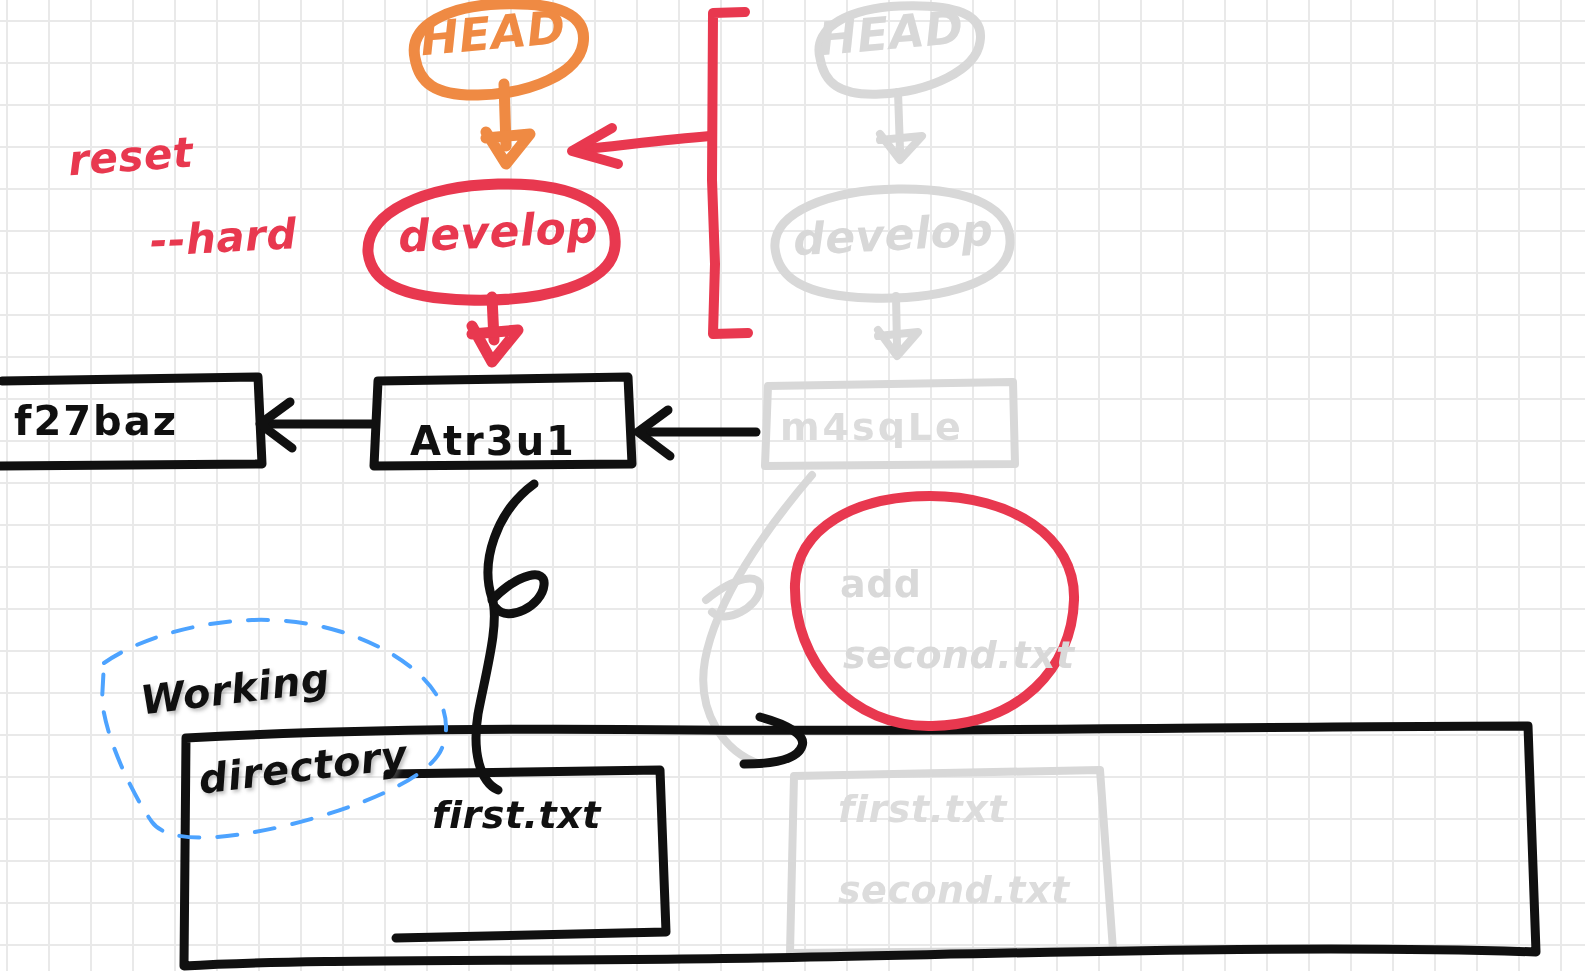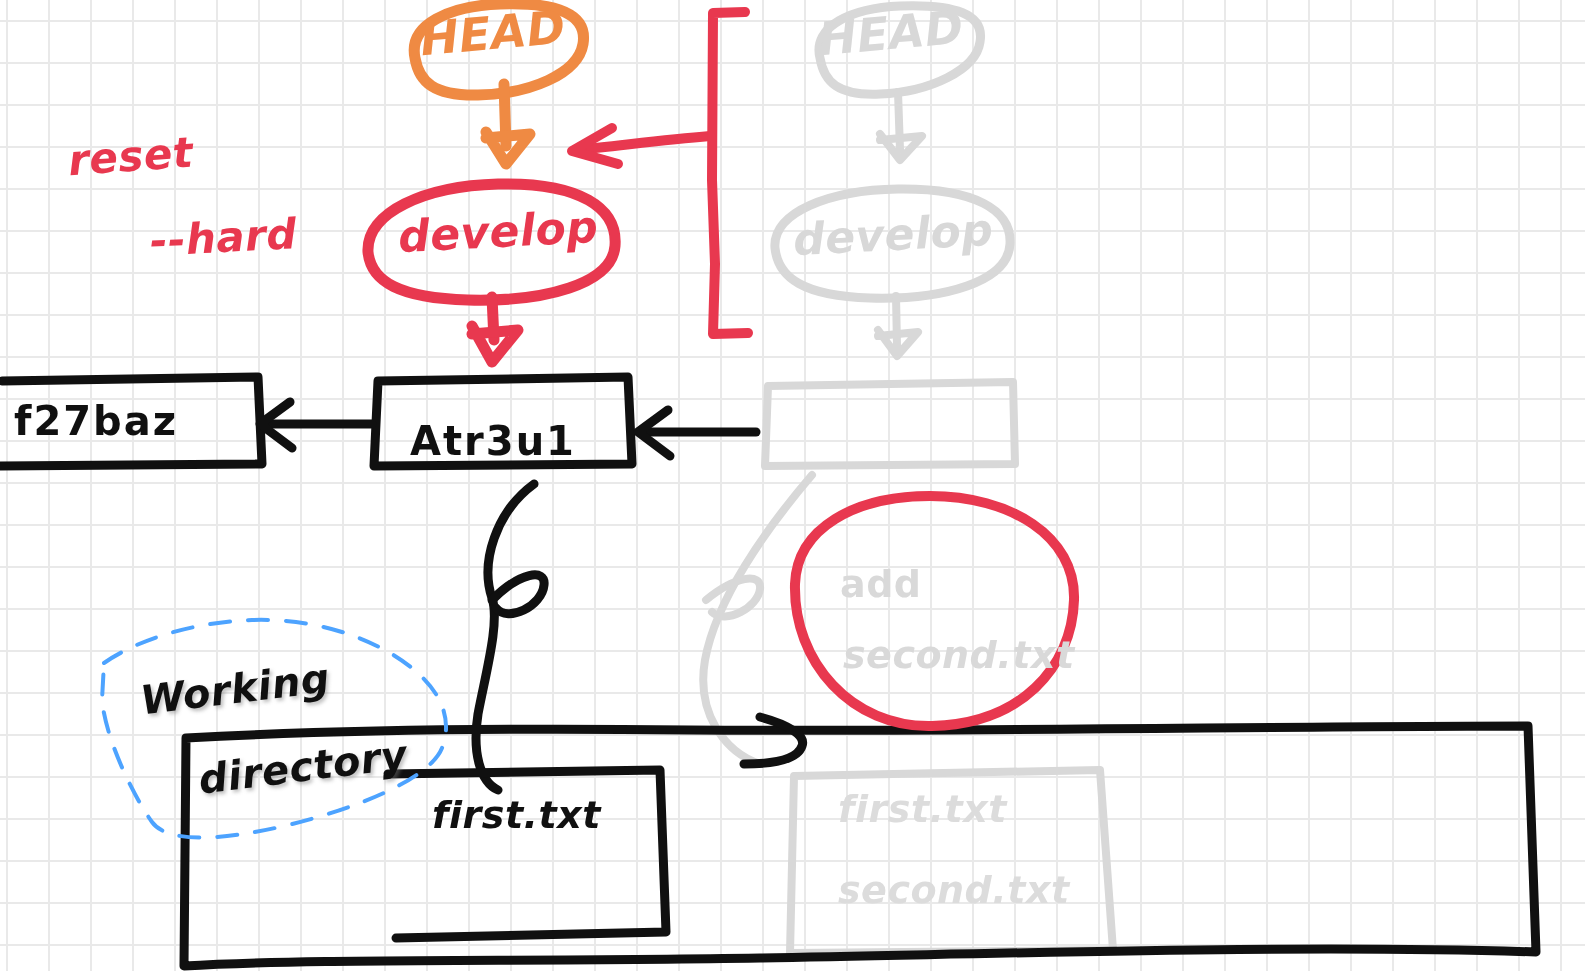--- a/index.html
+++ b/index.html
@@ -220,20 +220,21 @@
   <div class="hand sk-text lbl-hard">--hard</div>
 
   <div class="hand sk-text lbl-head-cur">HEAD</div>
   <div class="hand sk-text lbl-dev-cur">develop</div>
 
   <div class="hand sk-text lbl-head-ghost">HEAD</div>
   <div class="hand sk-text lbl-dev-ghost">develop</div>
 
   <div class="hand commit-txt lbl-c1">f27baz</div>
   <div class="hand commit-txt lbl-c2">Atr3u1</div>
+  <div class="hand sk-text lbl-c-ghost">m4sqLe</div>
 
   <div class="hand sk-text lbl-add1">add</div>
   <div class="hand sk-text lbl-add2">second.txt</div>
 
   <div class="hand sk-text lbl-wd1">Working</div>
   <div class="hand sk-text lbl-wd2">directory</div>
 
   <div class="hand sk-text lbl-first">first.txt</div>
 
   <div class="hand sk-text lbl-gfirst">first.txt</div>

